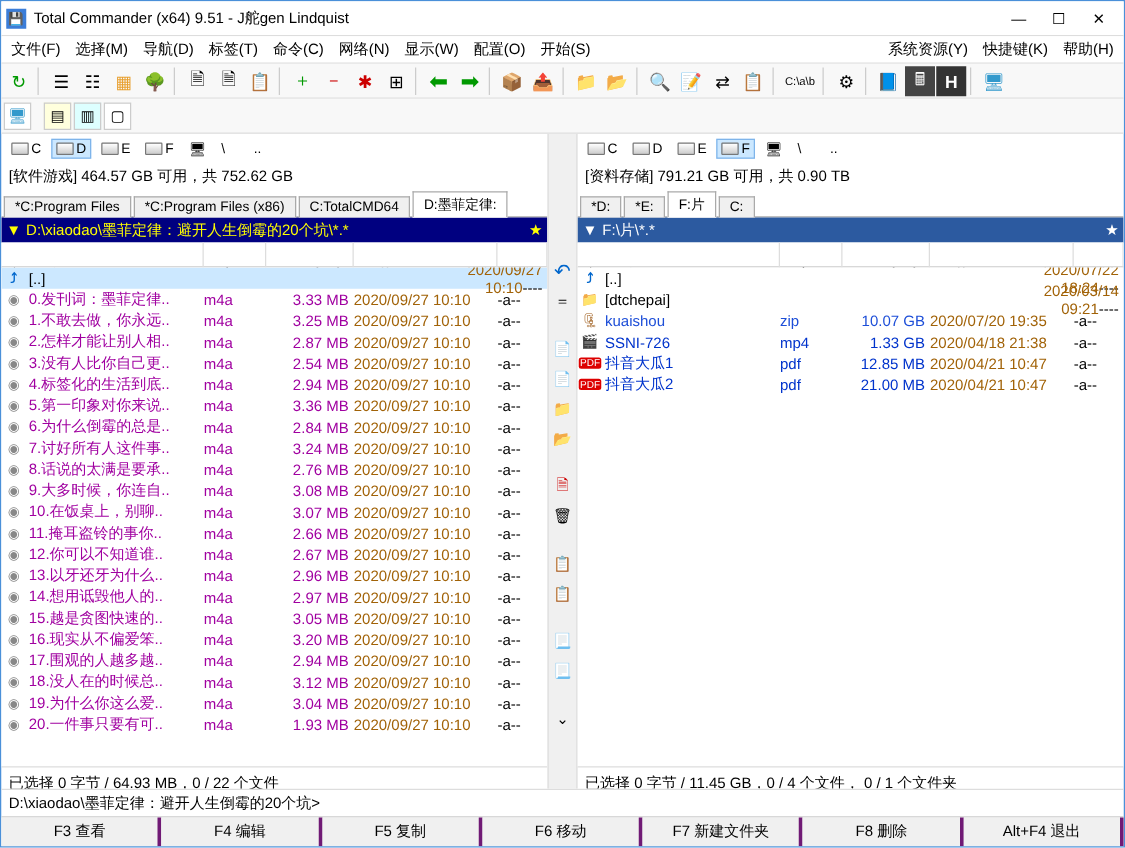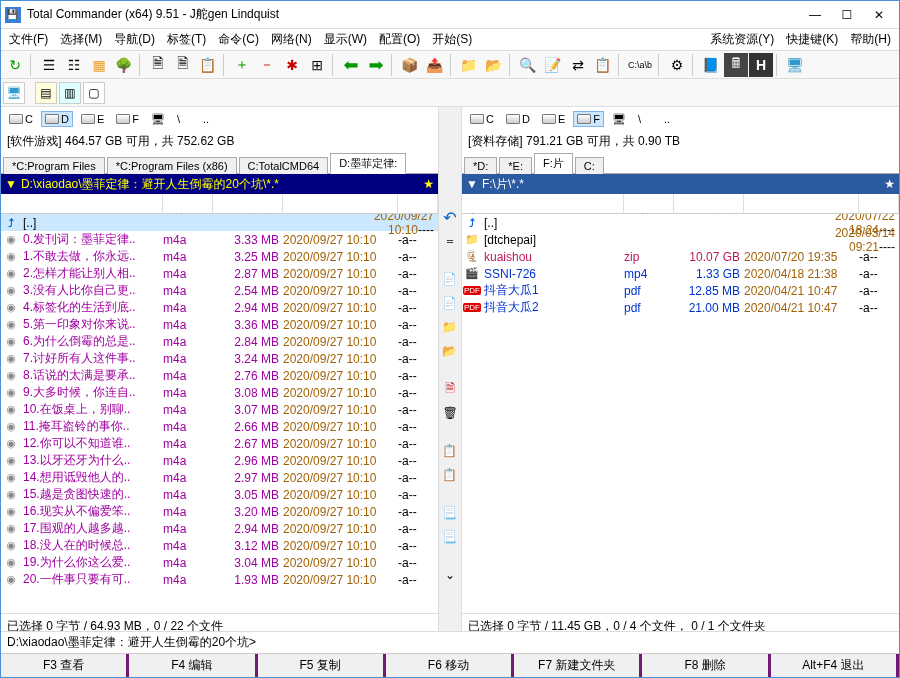--- a/index.html
+++ b/index.html
@@ -43,21 +43,21 @@
 .row { height: 17px; display: flex; align-items: center; font-size: 12px; cursor: pointer; }
 .row.selected { background: #cce8ff; }
 .row .fico { width: 16px; height: 14px; margin: 0 2px; display: inline-flex; align-items: center; justify-content: center; font-size: 11px; }
 .row .cname { flex: 1; min-width: 100px; white-space: nowrap; overflow: hidden; padding-left: 2px; }
 .row .cext { width: 50px; }
 .row .csize { width: 70px; text-align: right; padding-right: 4px; }
 .row .cdate { width: 115px; color: #a16207; }
 .row .cattr { width: 40px; }
 .row.purple .cname, .row.purple .cext, .row.purple .csize { color: #a000a0; }
 .row.blue .cname, .row.blue .cext, .row.blue .csize { color: #0033cc; }
-.row.red .cname, .row.red .cext, .row.red .csize { color: #be185d; }
+.row.red .cname, .row.red .cext, .row.red .csize { color: #1d4ed8; }
 .row.folder .cname { color: #000; }
 .statusline { height: 18px; padding: 4px 6px; font-size: 12px; border-top: 1px solid #ddd; }
 .vsplit { width: 24px; display: flex; flex-direction: column; align-items: center; padding-top: 100px; gap: 4px; background: #f0f0f0; border-left: 1px solid #ddd; border-right: 1px solid #ddd; }
 .vsplit .vbtn { width: 20px; height: 20px; display: flex; align-items: center; justify-content: center; cursor: pointer; font-size: 12px; border: 1px solid transparent; }
 .cmdbar { height: 22px; padding: 2px 6px; border-top: 1px solid #ddd; display: flex; align-items: center; }
 .fkeys { height: 24px; display: flex; border-top: 1px solid #ccc; }
 .fkeys .fk { flex: 1; display: flex; align-items: center; justify-content: center; border-right: 3px solid #701a75; cursor: pointer; font-size: 12px; background: #f0f0f0; }
 .icon-folder { color: #e8b23a; }
 .icon-up { color: #0066cc; font-weight: bold; }
 .icon-pdf { background: #d00; color: #fff; font-size: 8px; padding: 0 1px; border-radius: 2px; }

